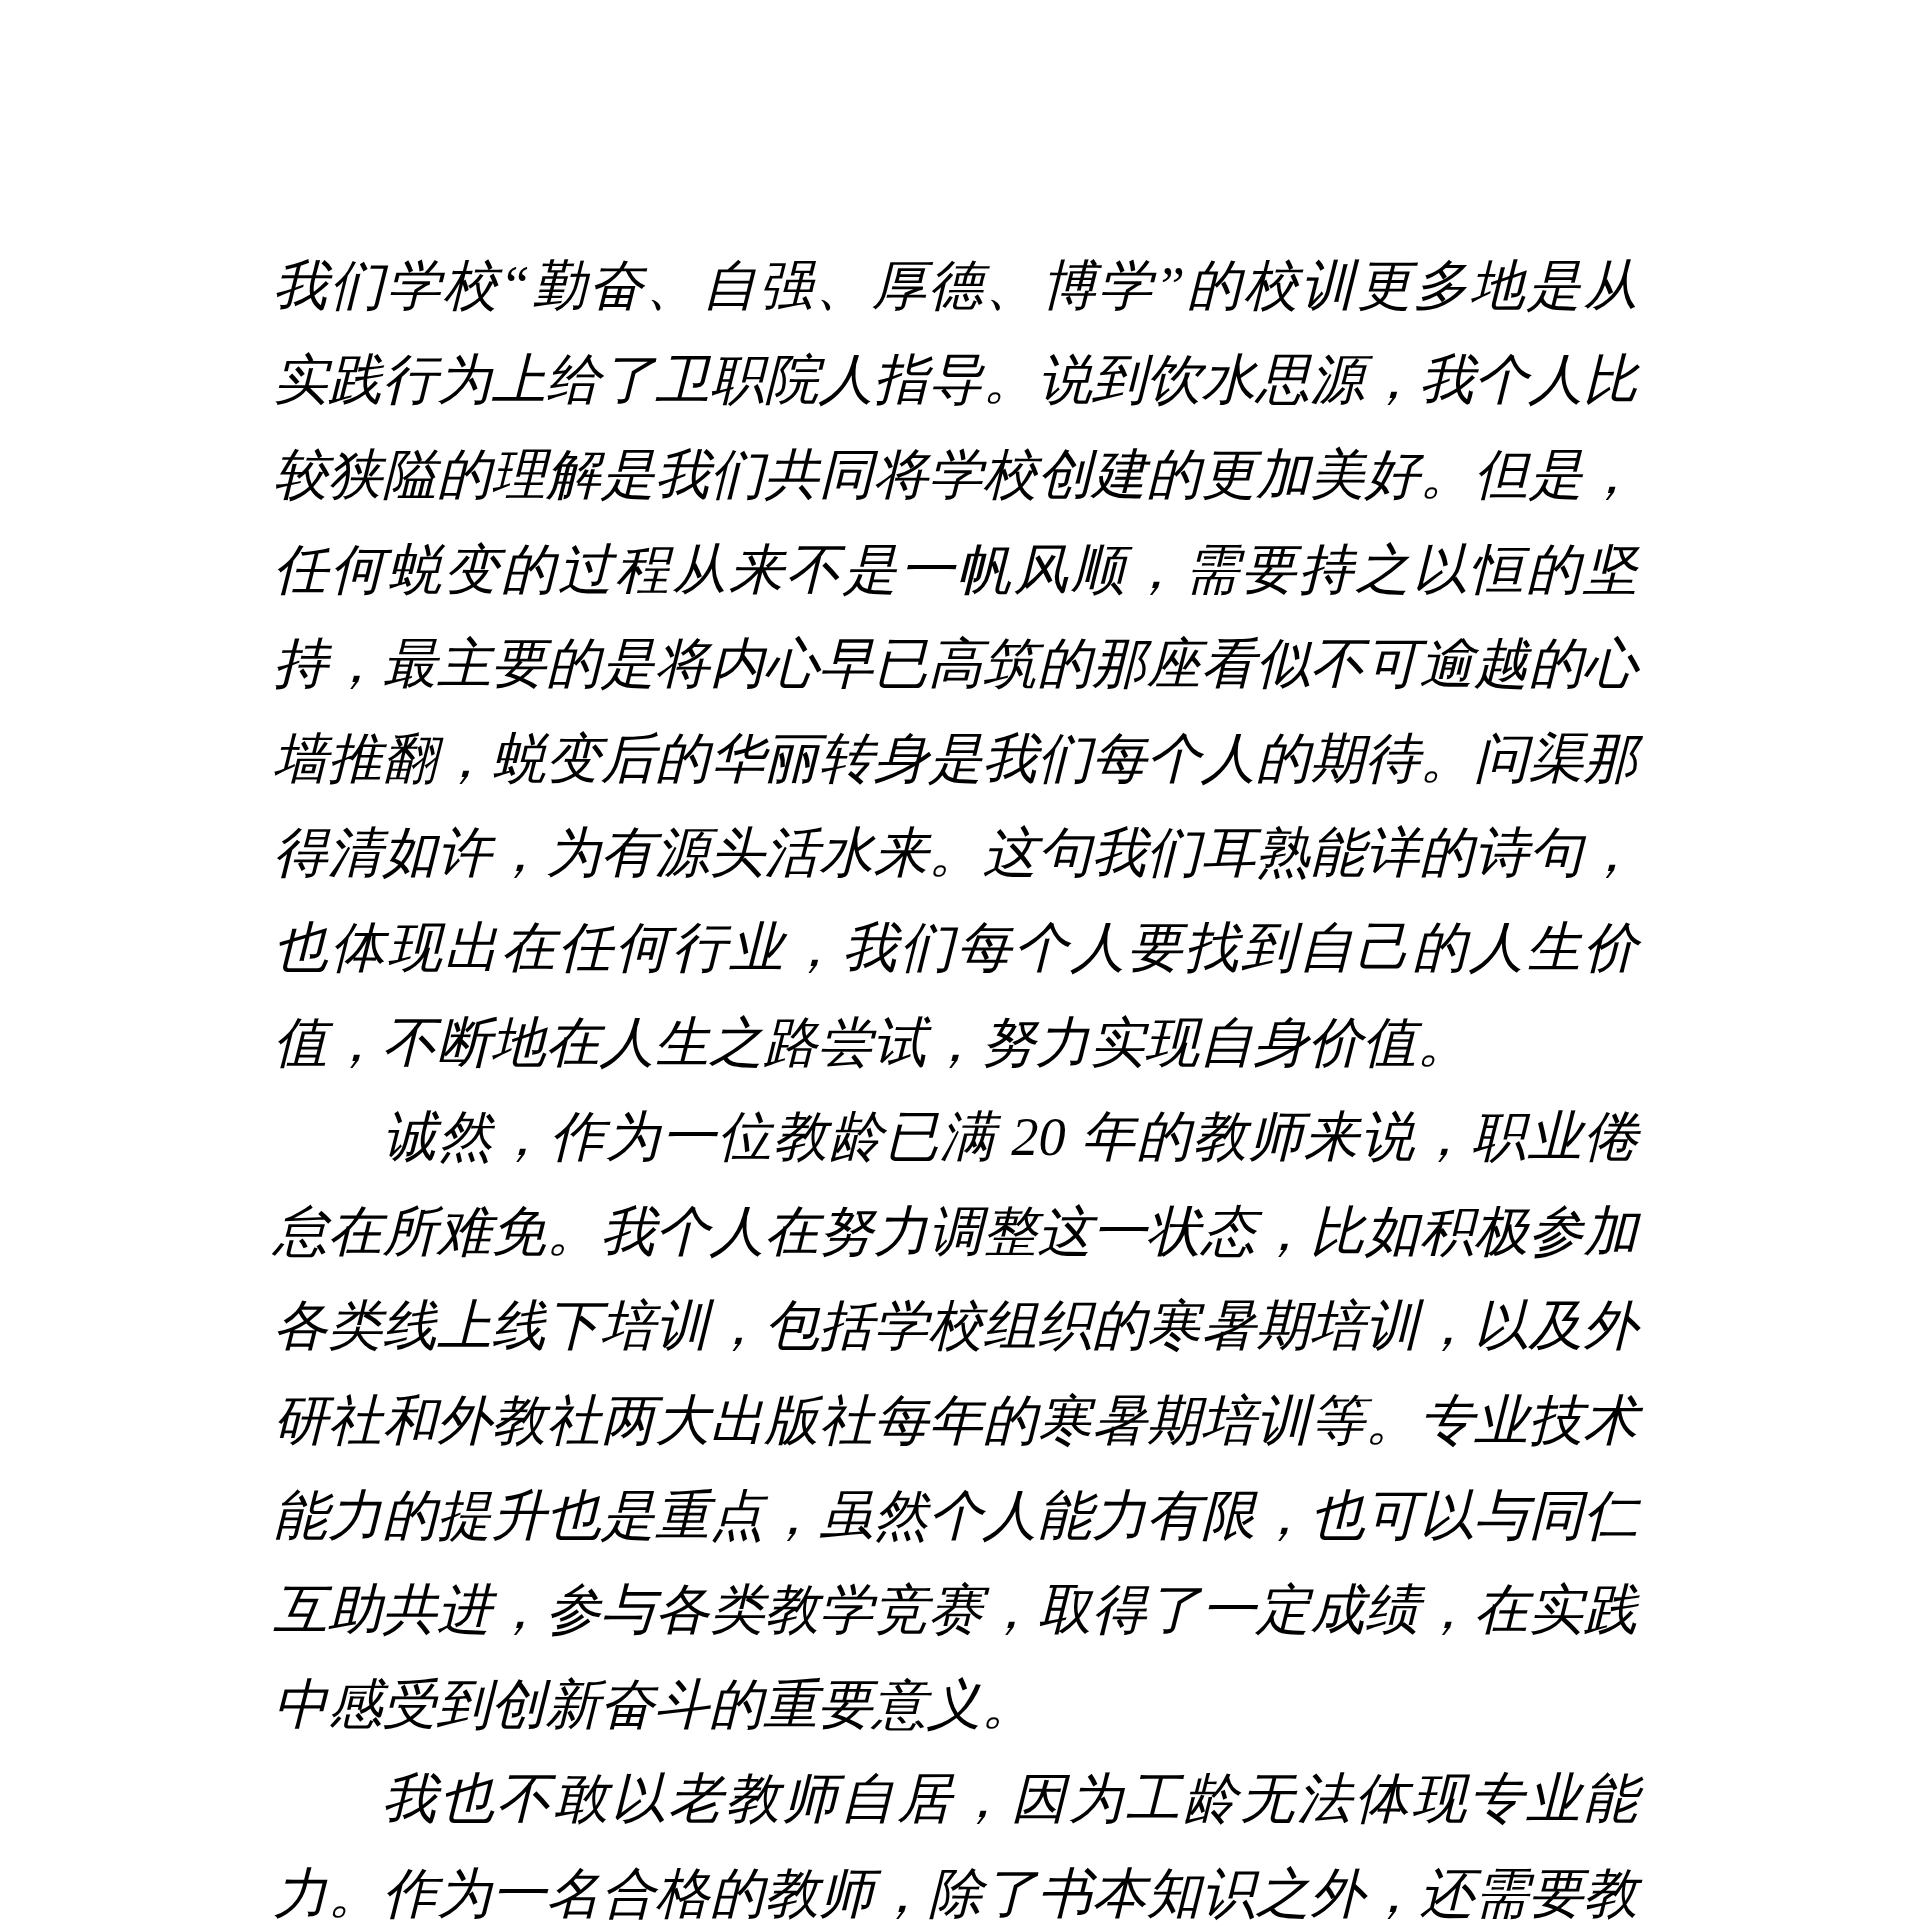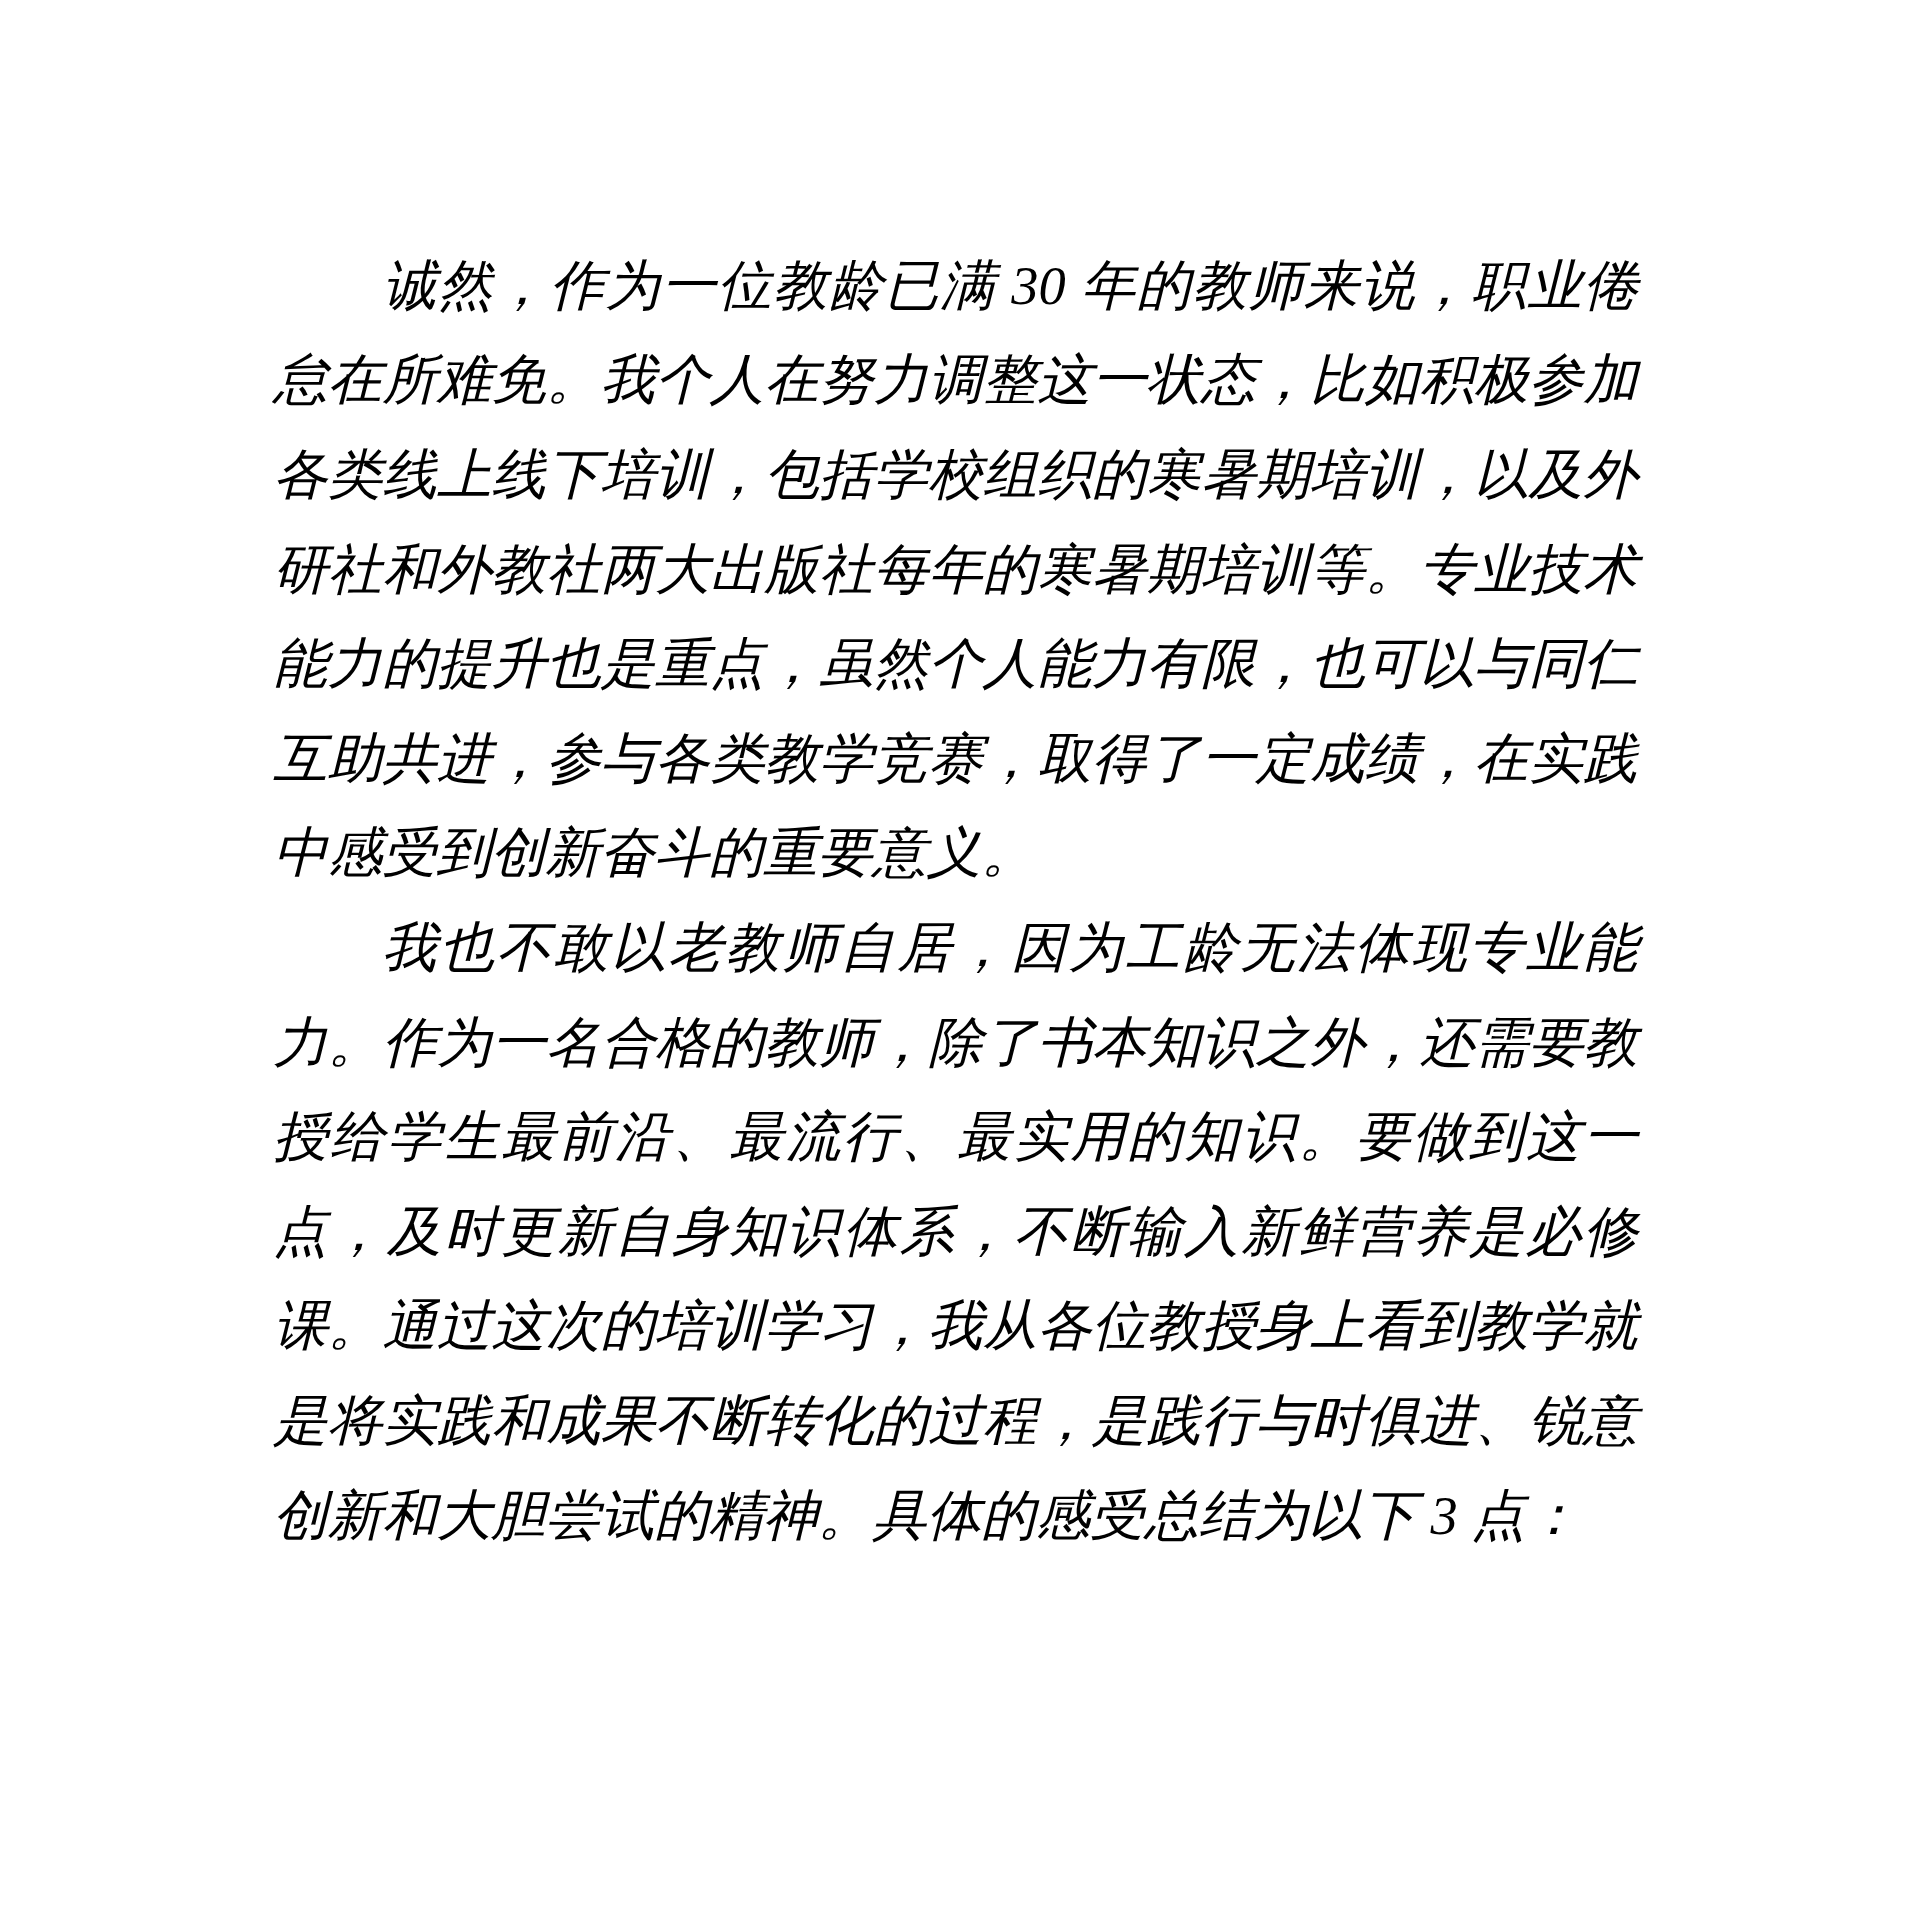--- a/index.html
+++ b/index.html
@@ -34,19 +34,20 @@
   }
   .content p.indented {
     text-indent: 5.7vw; 
   }
 </style>
 </head>
 <body>
 
 <div class="page">
   <div class="content">
-    <p class="indented">诚然，作为一位教龄已满 30 年的教师来说，职业倦怠在所难免。我个人在努力调整这一状态，比如积极参加各类线上线下培训，包括学校组织的寒暑期培训，以及外研社和外教社两大出版社每年的寒暑期培训等。专业技术能力的提升也是重点，虽然个人能力有限，也可以与同仁互助共进，参与各类教学竞赛，取得了一定成绩，在实践中感受到创新奋斗的重要意义。</p>
+    <p>我们学校“勤奋、自强、厚德、博学”的校训更多地是从实践行为上给了卫职院人指导。说到饮水思源，我个人比较狭隘的理解是我们共同将学校创建的更加美好。但是，任何蜕变的过程从来不是一帆风顺，需要持之以恒的坚持，最主要的是将内心早已高筑的那座看似不可逾越的心墙推翻，蜕变后的华丽转身是我们每个人的期待。问渠那得清如许，为有源头活水来。这句我们耳熟能详的诗句，也体现出在任何行业，我们每个人要找到自己的人生价值，不断地在人生之路尝试，努力实现自身价值。</p>
+    <p class="indented">诚然，作为一位教龄已满 20 年的教师来说，职业倦怠在所难免。我个人在努力调整这一状态，比如积极参加各类线上线下培训，包括学校组织的寒暑期培训，以及外研社和外教社两大出版社每年的寒暑期培训等。专业技术能力的提升也是重点，虽然个人能力有限，也可以与同仁互助共进，参与各类教学竞赛，取得了一定成绩，在实践中感受到创新奋斗的重要意义。</p>
     <p class="indented">我也不敢以老教师自居，因为工龄无法体现专业能力。作为一名合格的教师，除了书本知识之外，还需要教授给学生最前沿、最流行、最实用的知识。要做到这一点，及时更新自身知识体系，不断输入新鲜营养是必修课。通过这次的培训学习，我从各位教授身上看到教学就是将实践和成果不断转化的过程，是践行与时俱进、锐意创新和大胆尝试的精神。具体的感受总结为以下 3 点：</p>
 
   </div>
 
 </div>
 
 
 </body></html>

